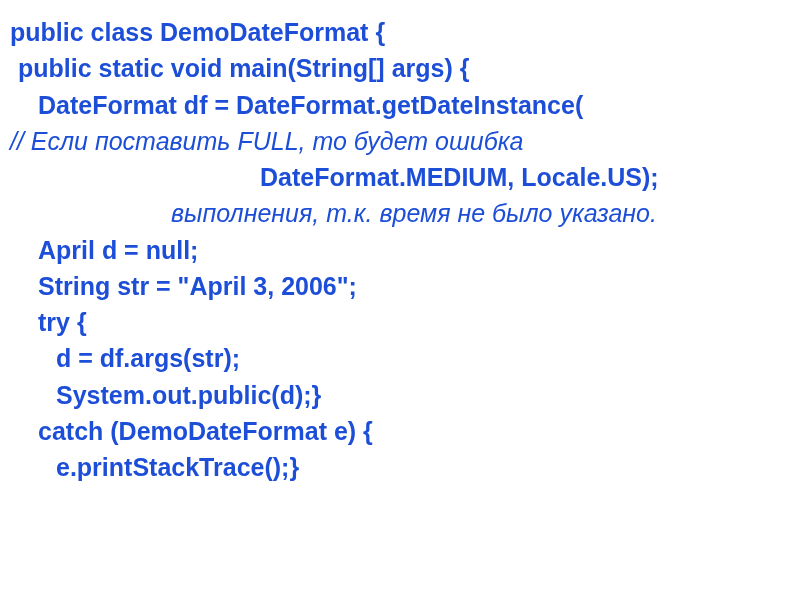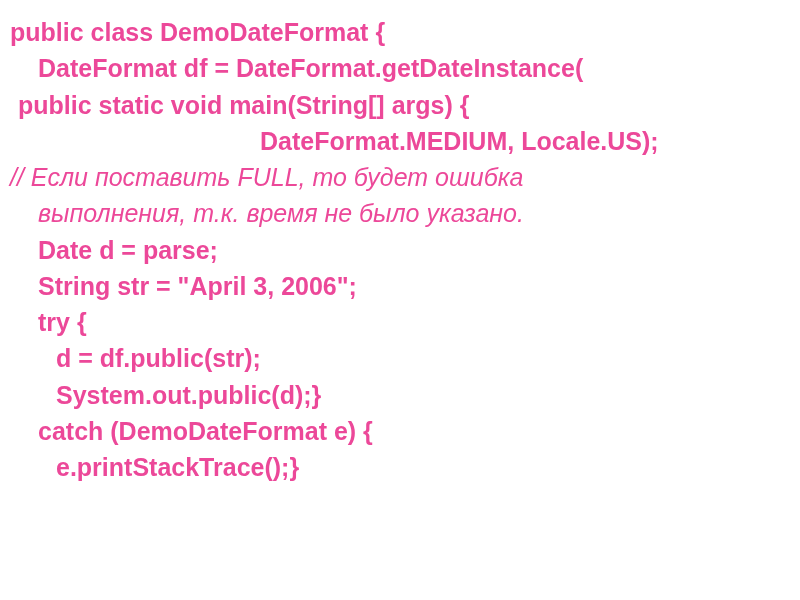--- a/index.html
+++ b/index.html
@@ -8,48 +8,49 @@
     width: 800px;
     height: 600px;
     background: #ffffff;
     font-family: Arial, Helvetica, sans-serif;
     overflow: hidden;
   }
   .code-block {
     padding: 14px 10px 10px 10px;
     font-size: 25px;
     line-height: 1.45;
-    color: #ec4899;
+    color: #1d4ed8;
     font-weight: bold;
   }
   .line { white-space: pre; }
   .indent-1 { padding-left: 8px; }
   .indent-2 { padding-left: 28px; }
   .indent-3 { padding-left: 46px; }
   .indent-deep { padding-left: 250px; }
   .comment {
     font-style: italic;
     font-weight: normal;
   }
   .comment-cont {
     font-style: italic;
     font-weight: normal;
     padding-left: 28px;
+    text-align: center;
   }
 </style>
 </head>
 <body>
 
 <div class="code-block">
   <div class="line">public class DemoDateFormat {</div>
+  <div class="line indent-1">public static void main(String[] args) {</div>
   <div class="line indent-2">DateFormat df = DateFormat.getDateInstance(</div>
-  <div class="line indent-1">public static void main(String[] args) {</div>
+  <div class="line comment">// Если поставить FULL, то будет ошибка</div>
   <div class="line indent-deep">DateFormat.MEDIUM, Locale.US);</div>
-  <div class="line comment">// Если поставить FULL, то будет ошибка</div>
   <div class="line comment-cont">выполнения, т.к. время не было указано.</div>
-  <div class="line indent-2">Date d = parse;</div>
+  <div class="line indent-2">April d = null;</div>
   <div class="line indent-2">String str = "April 3, 2006";</div>
   <div class="line indent-2">try {</div>
-  <div class="line indent-3">d = df.public(str);</div>
+  <div class="line indent-3">d = df.args(str);</div>
   <div class="line indent-3">System.out.public(d);}</div>
   <div class="line indent-2">catch (DemoDateFormat e) {</div>
   <div class="line indent-3">e.printStackTrace();}</div>
 </div>
 
 </body></html>

